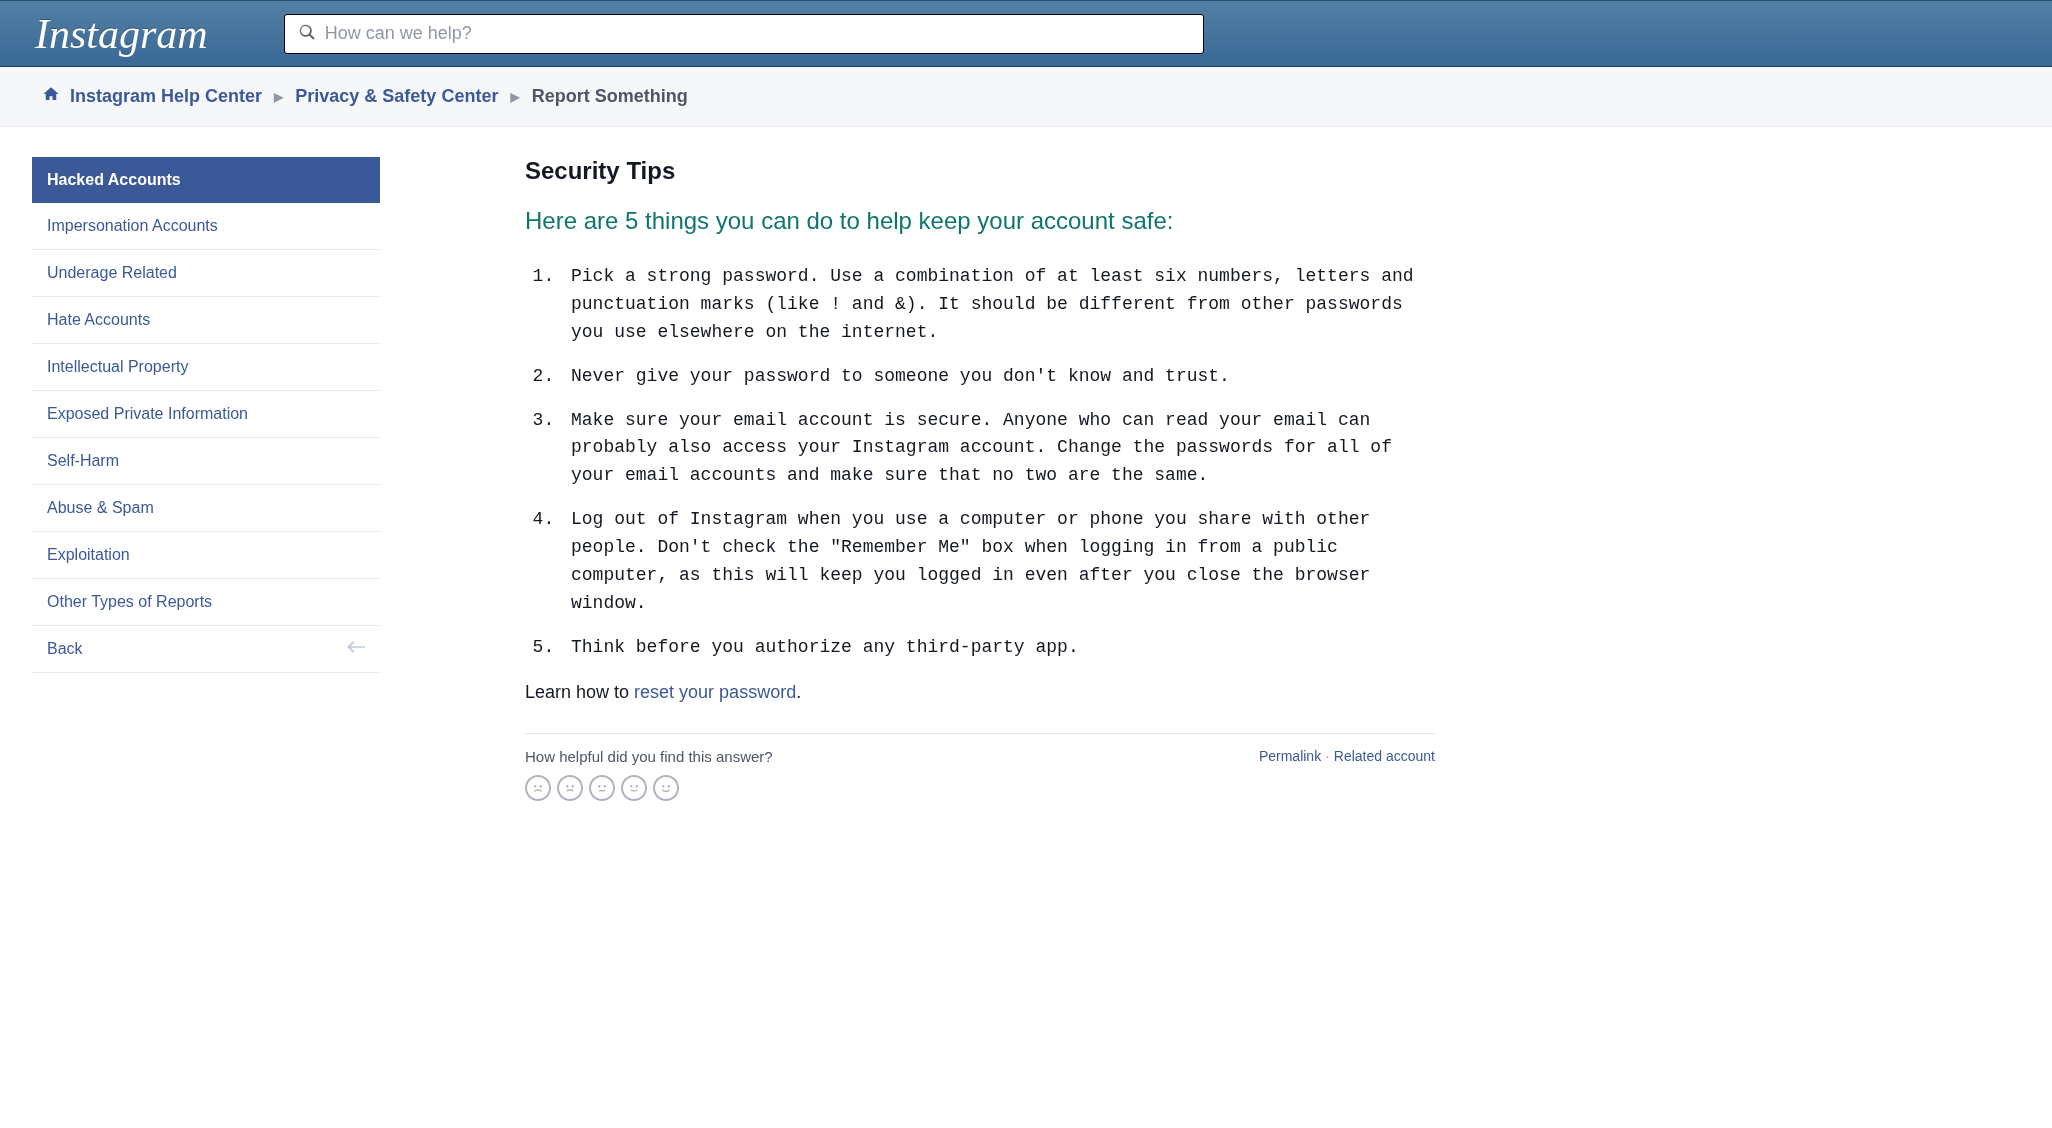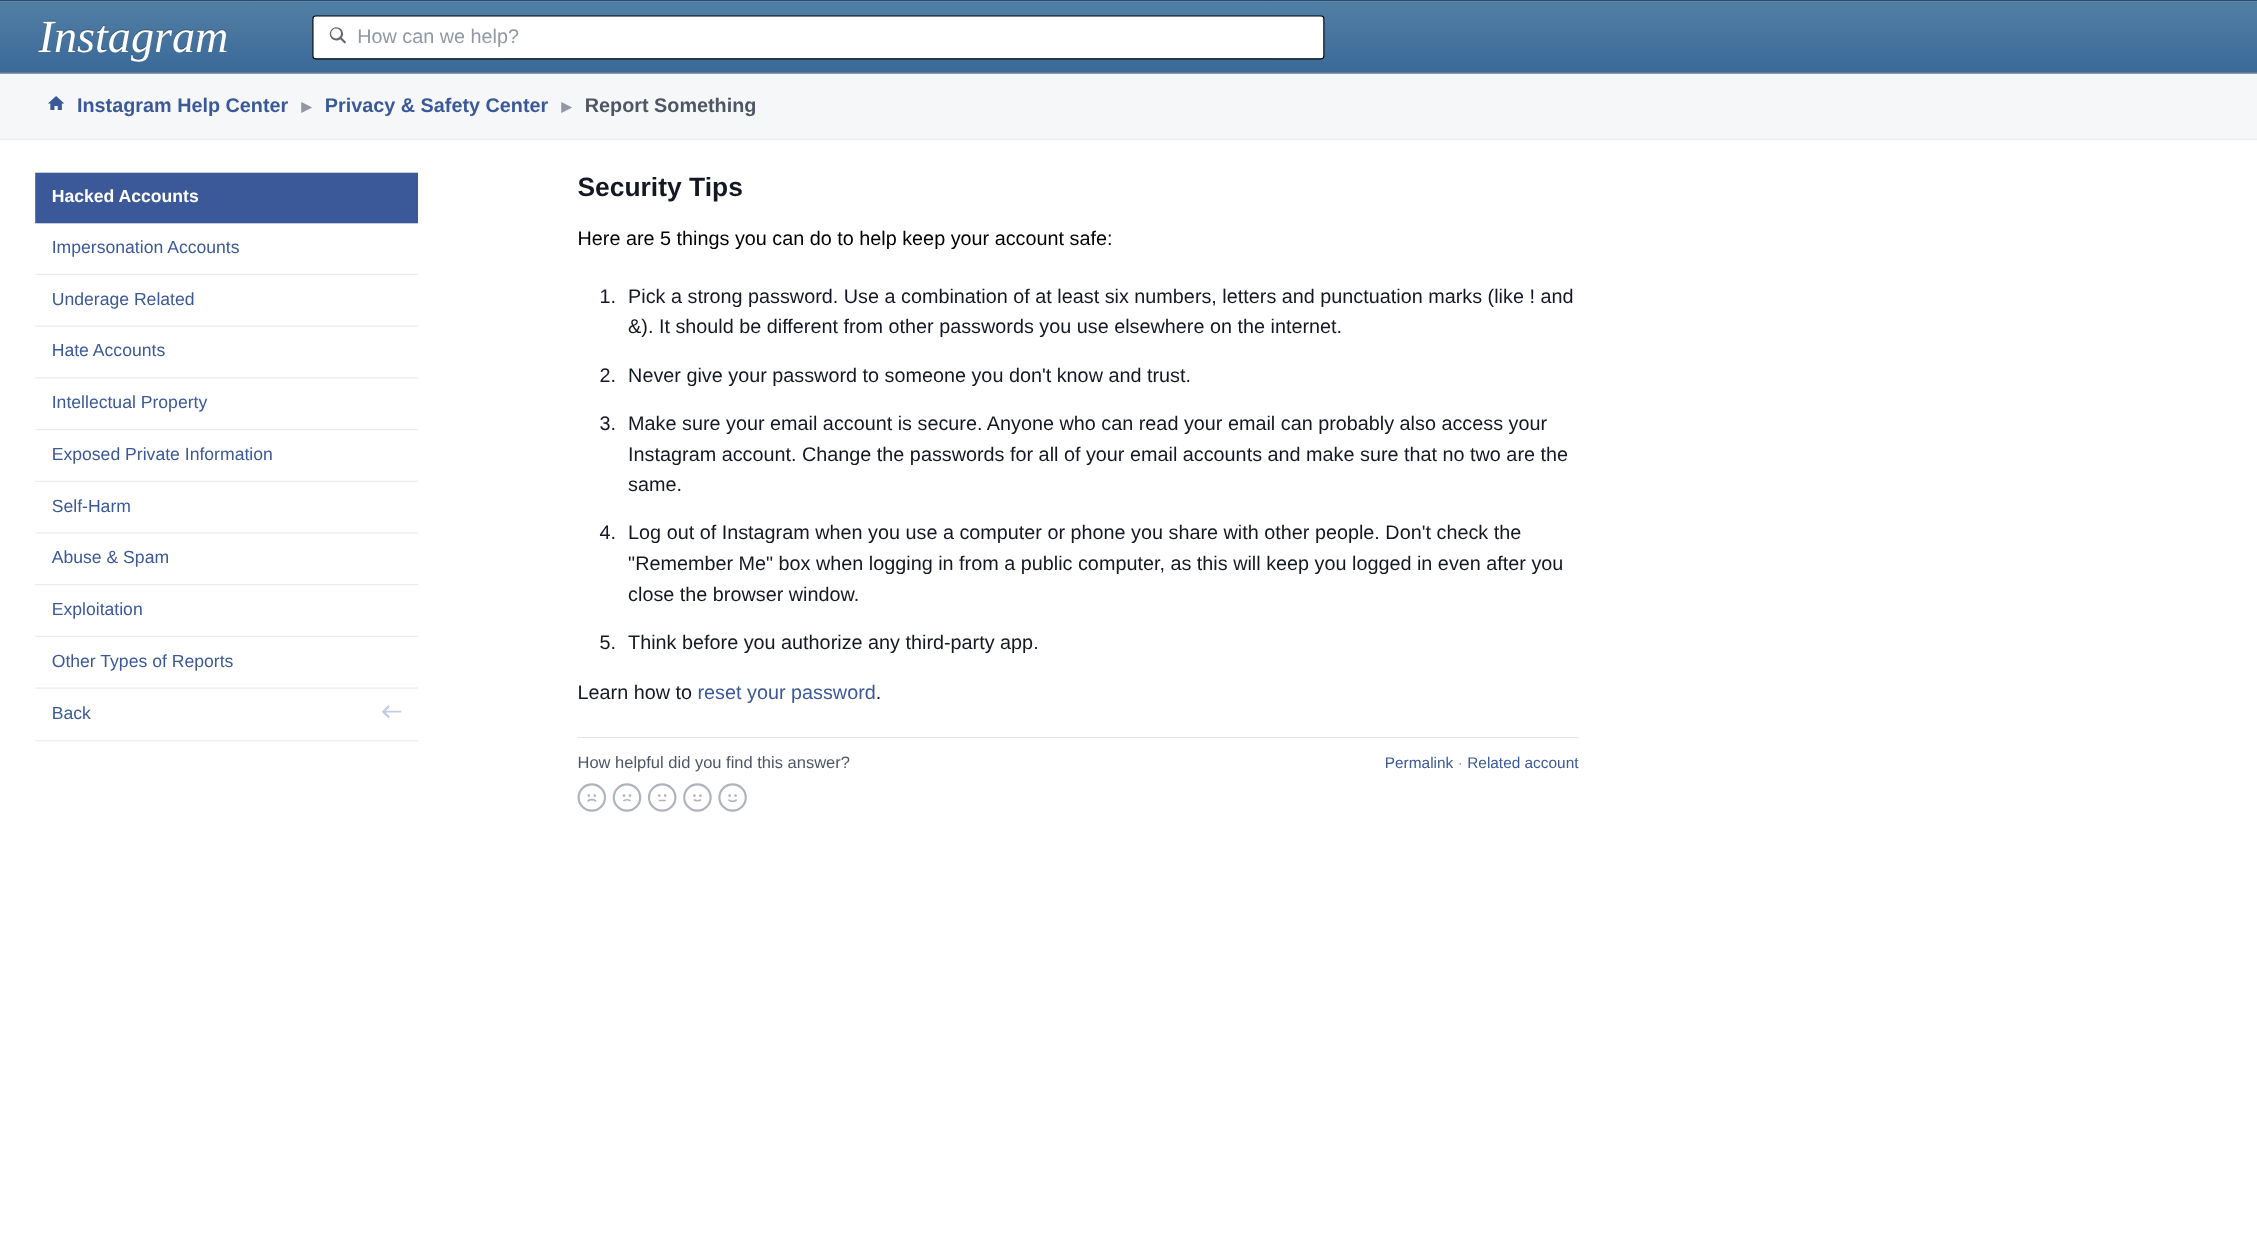--- a/index.html
+++ b/index.html
@@ -83,22 +83,22 @@
   .sidebar-item.selected {
     background: #3b5998;
     color: #fff;
     font-weight: 700;
     border-bottom: none;
   }
   .sidebar-item .back-arrow { width:18px; height:14px; fill:#c4cde0; }
 
   
   .article h1 { font-size: 24px; font-weight: 700; color: #141823; margin-bottom: 22px; }
-  .article .intro { font-size: 18px; color: #000000; margin-bottom: 28px; }
-  .article ol { list-style: decimal; margin-left: 40px; }
+  .article .intro { font-size: 24px; color: #0f766e; margin-bottom: 28px; }
+  .article ol { list-style: decimal; margin-left: 40px; font-family: Liberation Mono, monospace; }
   .article ol li { font-size: 18px; line-height: 1.55; color: #141823; margin-bottom: 16px; padding-left: 6px; }
   .article .learn { font-size: 18px; margin-top: 20px; }
   .article .learn a { color: #3b5998; }
 
   hr.divider { border: none; border-top: 1px solid #e5e5e5; margin: 30px 0 14px 0; }
 
   .feedback-row { display:flex; justify-content:space-between; align-items:flex-start; }
   .feedback-q { font-size: 15px; color:#4e5665; margin-bottom: 10px; }
   .faces { display:flex; gap:6px; }
   .face {

